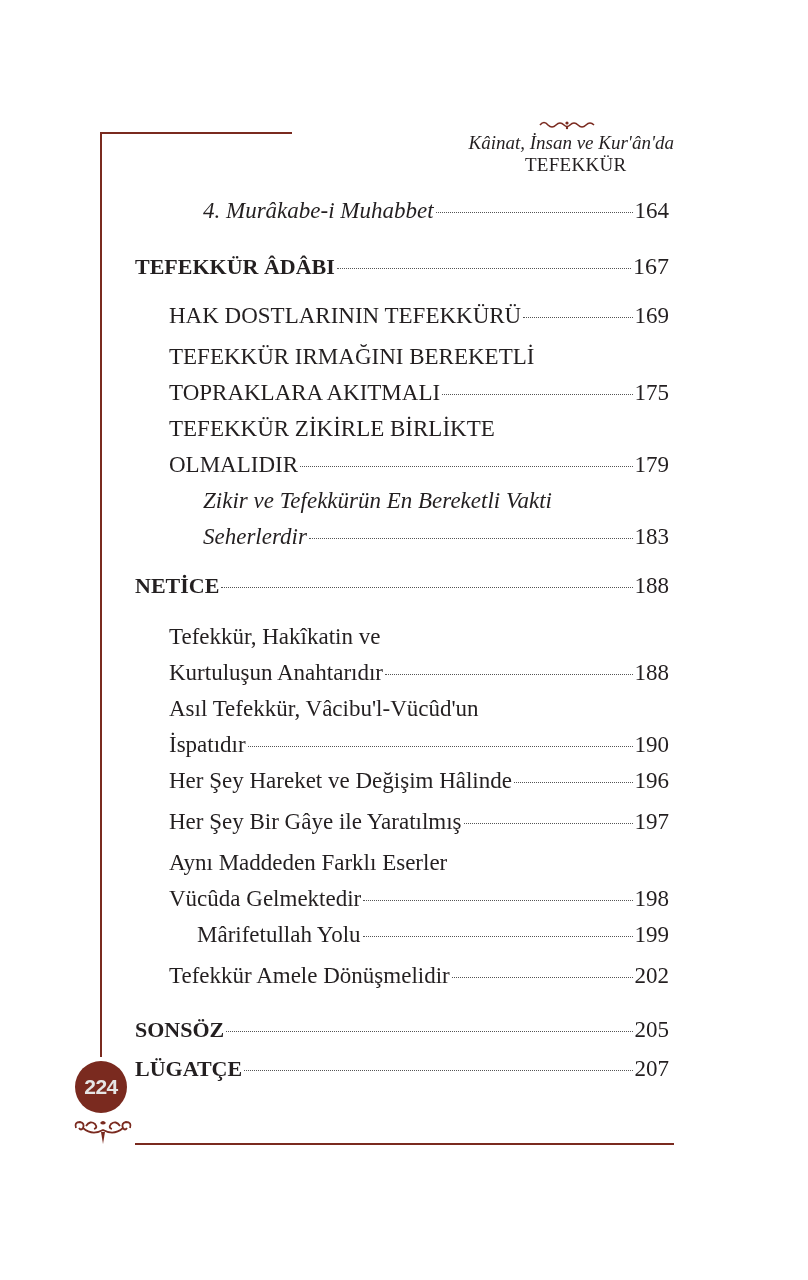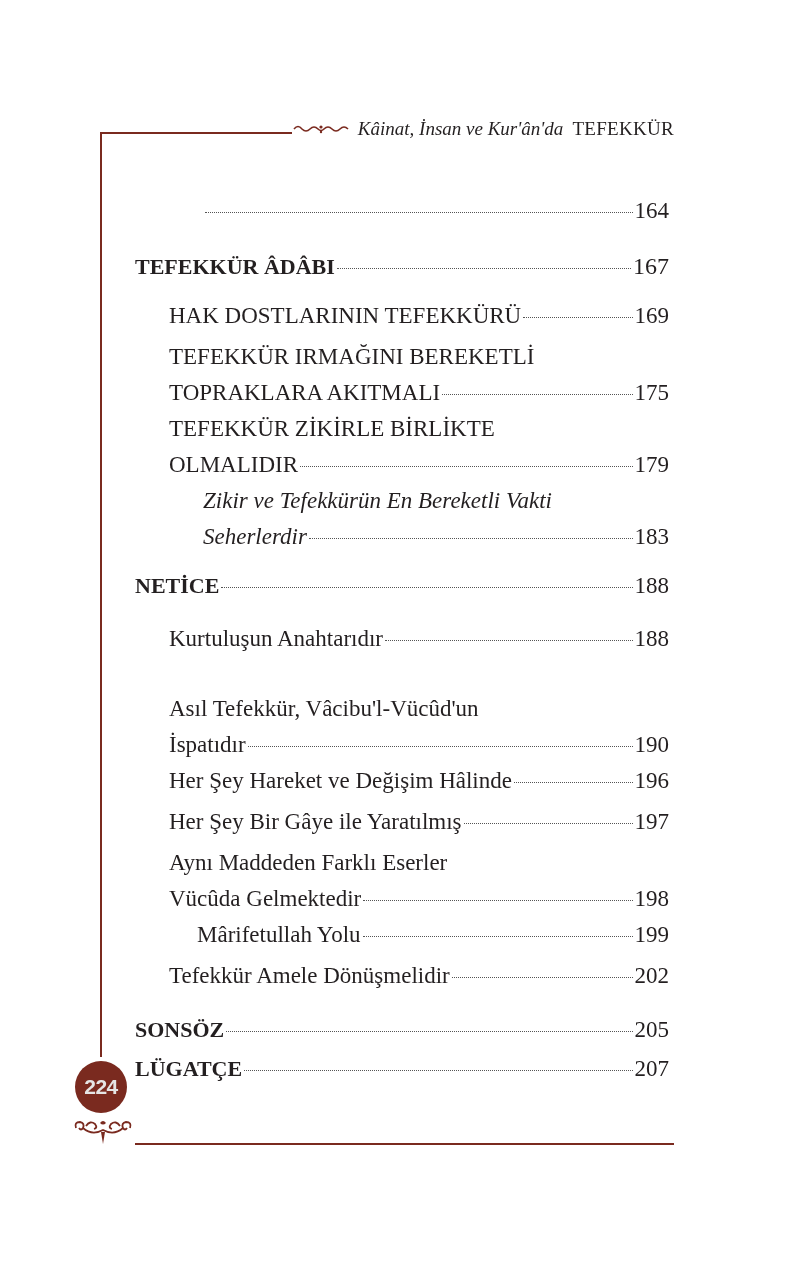--- a/index.html
+++ b/index.html
@@ -1,21 +1,21 @@
 <!DOCTYPE html>
 <html><head>
 <meta charset="utf-8">
 <style>
   html, body { margin:0; padding:0; }
   body { width:808px; height:1280px; background:#ffffff; position:relative; overflow:hidden;
          font-family:"Liberation Serif","DejaVu Serif",serif; color:#231f20; }
   .frame-top { position:absolute; left:100px; top:132px; width:192px; height:2px; background:#7a2a1f; }
   .frame-left { position:absolute; left:100px; top:132px; width:2px; height:925px; background:#7a2a1f; }
   .frame-bottom { position:absolute; left:135px; top:1143px; width:539px; height:2px; background:#7a2a1f; }
-  .header { position:absolute; top:118px; right:134px; display:flex; align-items:center; white-space:nowrap; }
+  .header { position:absolute; top:118px; right:134px; display:flex; align-items:center; white-space:nowrap;flex-direction:column; }
   .header-orn { width:58px; height:14px; margin-right:8px; }
   .header-title { font-style:italic; font-size:19px; }
   .header-word { font-size:19px; margin-left:9px; letter-spacing:0.3px; }
   .page-badge { position:absolute; left:75px; top:1061px; width:52px; height:52px; border-radius:50%;
                 background:#7a2a1f; color:#e5e5e5; font-family:"Liberation Sans",sans-serif; font-weight:bold;
                 font-size:21px; display:flex; align-items:center; justify-content:center; letter-spacing:-0.5px; }
   .bottom-orn { position:absolute; left:72px; top:1118px; width:62px; height:28px; }
   .toc-entry { position:absolute; right:139px; font-size:23px; line-height:34px; }
   .line { display:flex; align-items:baseline; white-space:nowrap; }
   .line .text { flex:0 0 auto; }
@@ -36,20 +36,21 @@
     <path d="M2 7 Q6 2 10 7 Q14 11 18 7 Q22 3 26 7 Q29 10 32 7 Q36 3 40 7 Q44 11 48 7 Q52 3 56 7" fill="none" stroke="#7a2a1f" stroke-width="1.6"></path>
     <circle cx="29" cy="5" r="1.6" fill="#7a2a1f"></circle>
     <circle cx="29" cy="10" r="1.2" fill="#7a2a1f"></circle>
   </svg>
   <span class="header-title">Kâinat, İnsan ve Kur'ân'da</span>
   <span class="header-word">TEFEKKÜR</span>
 </div>
 
 <div class="toc-entry italic" style="left:203px; top:194px;">
   <div class="line">
+      <span class="text">4. Murâkabe-i Muhabbet</span>
       <span class="dots"></span>
       <span class="num" style="font-style:normal">164</span>
     </div>
 </div>
 
 <div class="toc-entry bold" style="left:135px; top:249px;">
   <div class="line">
       <span class="text">TEFEKKÜR ÂDÂBI</span>
       <span class="dots"></span>
       <span class="num" style="font-weight:normal;font-size:24px">167</span>
@@ -99,20 +100,23 @@
 
 <div class="toc-entry bold" style="left:135px; top:569px;">
   <div class="line">
       <span class="text">NETİCE</span>
       <span class="dots"></span>
       <span class="num" style="font-weight:normal;font-size:23px">188</span>
     </div>
 </div>
 
 <div class="toc-entry" style="left:169px; top:620px;">
+  <div class="line">
+      <span class="text">Tefekkür, Hakîkatin ve</span>
+    </div>
   <div class="line" style="margin-top:2px">
       <span class="text">Kurtuluşun Anahtarıdır</span>
       <span class="dots"></span>
       <span class="num">188</span>
     </div>
 </div>
 
 <div class="toc-entry" style="left:169px; top:692px;">
   <div class="line">
       <span class="text">Asıl Tefekkür, Vâcibu'l-Vücûd'un</span>

